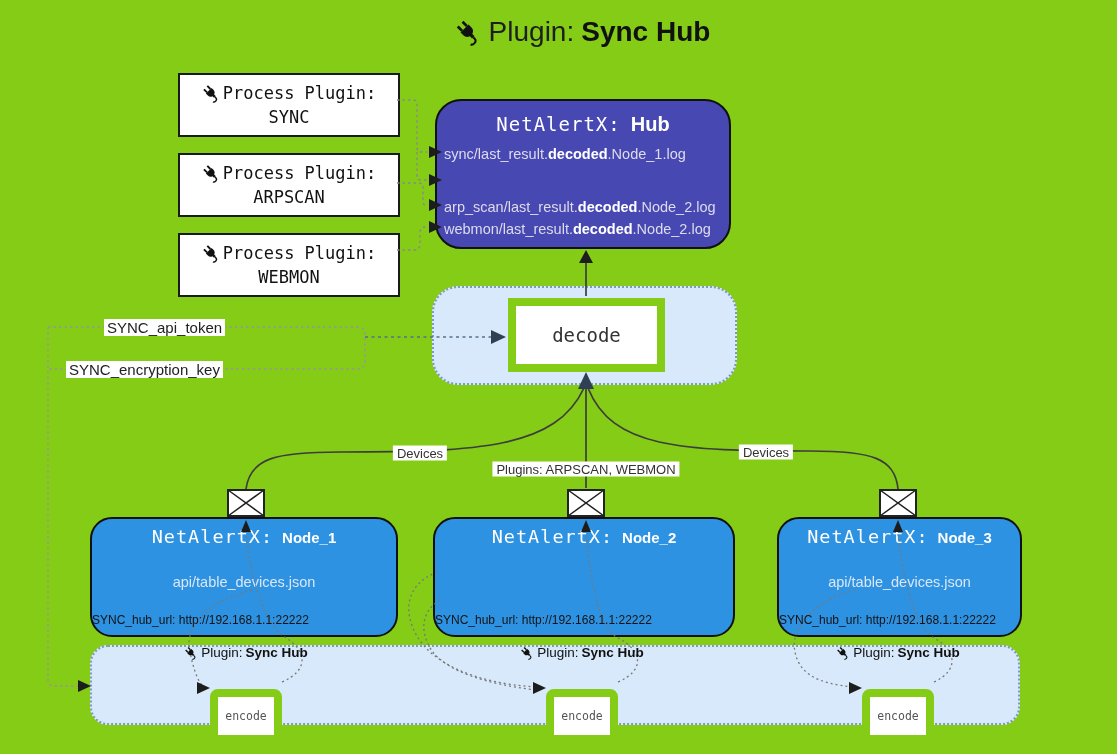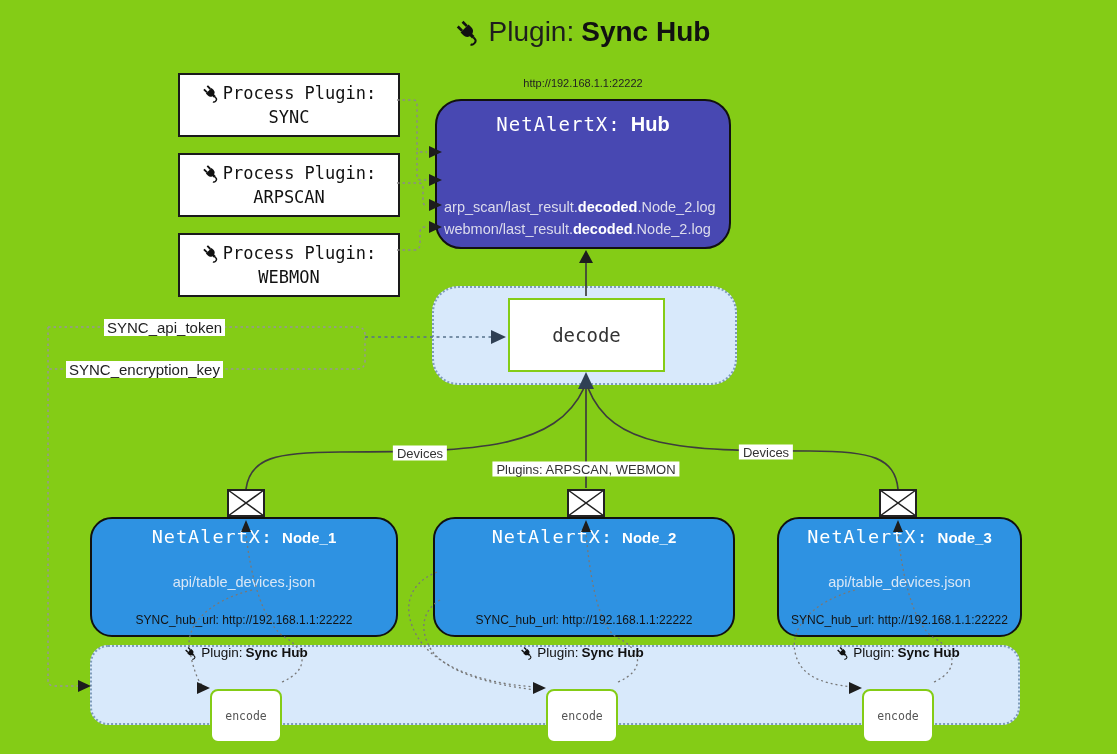--- a/index.html
+++ b/index.html
@@ -32,38 +32,38 @@
              align-items:baseline;gap:10px;color:#fff;}
   .hub-title .mono{font-size:19px;letter-spacing:1px;}
   .hub-title b{font-size:20px;}
   .hub-log{position:absolute;left:0;right:0;height:20px;line-height:20px;padding-left:7px;
            font-size:14.5px;color:#dcdcе8;color:#dcdcec;white-space:nowrap;}
   .hub-log b{color:#fff;}
 
   
   .panel{background:#d8e9fb;border:2px dotted #7e9cba;border-radius:26px;box-sizing:border-box;}
   .decode-panel{left:432px;top:286px;width:305px;height:99px;}
-  .iobox{background:#fff;border:2px solid #84cc16;box-sizing:border-box;display:flex;
+  .iobox{background:#fff;border:8px solid #84cc16;box-sizing:border-box;display:flex;
          align-items:center;justify-content:center;color:#333;}
   .decode-box{left:508px;top:298px;width:157px;height:74px;font-family:"DejaVu Sans Mono",monospace;font-size:19px;}
 
   
   .lbl{z-index:60;background:#fff;color:#222;white-space:nowrap;}
   .key-lbl{font-size:15px;padding:0 3px;}
   .edge-lbl{font-size:13px;color:#333;padding:0 4px;transform:translate(-50%,-50%);}
 
   
   .node{background:#2e92e2;border:2px solid #111;border-radius:22px;box-sizing:border-box;height:120px;top:517px;}
   .node-title{position:absolute;left:0;right:0;top:7px;display:flex;justify-content:center;
               align-items:baseline;gap:9px;color:#fff;}
   .node-title .mono{font-size:18.5px;letter-spacing:1px;}
   .node-title b{font-size:15px;}
   .node-file{position:absolute;left:0;right:0;height:20px;line-height:20px;text-align:center;
              font-size:14.5px;color:#d9e7f6;white-space:nowrap;}
-  .node-url{position:absolute;left:0;right:0;bottom:8px;text-align:center;font-size:12px;
+  .node-url{position:absolute;left:0;right:0;bottom:8px;font-size:12px;
             color:#131313;z-index:60;white-space:nowrap;}
 
   
   .bottom-panel{left:90px;top:645px;width:930px;height:80px;border-radius:18px;}
   .encode-box{top:689px;width:72px;height:54px;font-family:"DejaVu Sans Mono",monospace;
               font-size:11.5px;color:#555;border-radius:8px;}
   .enc-lbl{z-index:60;top:645px;transform:translateX(-50%);display:flex;align-items:center;
            gap:3px;font-size:13.5px;color:#111;white-space:nowrap;}
   .enc-lbl b{font-weight:bold;}
 
@@ -125,27 +125,27 @@
   <div class="abs proc" style="left:178px;top:233px;">
     <div class="l1">
       <svg class="plug-md">
           <use href="#plugsym"></use>
         </svg>
       <span>Process Plugin:</span>
     </div>
     <div>WEBMON</div>
   </div>
 
-  <div class="abs hub-url">http://192.168.1.1:22222</div>
 
   <div class="abs hub">
     <div class="hub-title">
       <span class="mono">NetAlertX:</span>
       <b>Hub</b>
     </div>
+    <div class="hub-log" style="top:43px;"><span>sync/last_result.</span><b>decoded</b><span>.Node_1.log</span></div>
     <div class="hub-log" style="top:96px;"><span>arp_scan/last_result.</span><b>decoded</b><span>.Node_2.log</span></div>
     <div class="hub-log" style="top:118px;"><span>webmon/last_result.</span><b>decoded</b><span>.Node_2.log</span></div>
   </div>
 
   <div class="abs panel decode-panel"></div>
   <div class="abs iobox decode-box">
     <span>decode</span>
   </div>
 
   <div class="abs lbl key-lbl" style="left:104px;top:319px;">SYNC_api_token</div>

